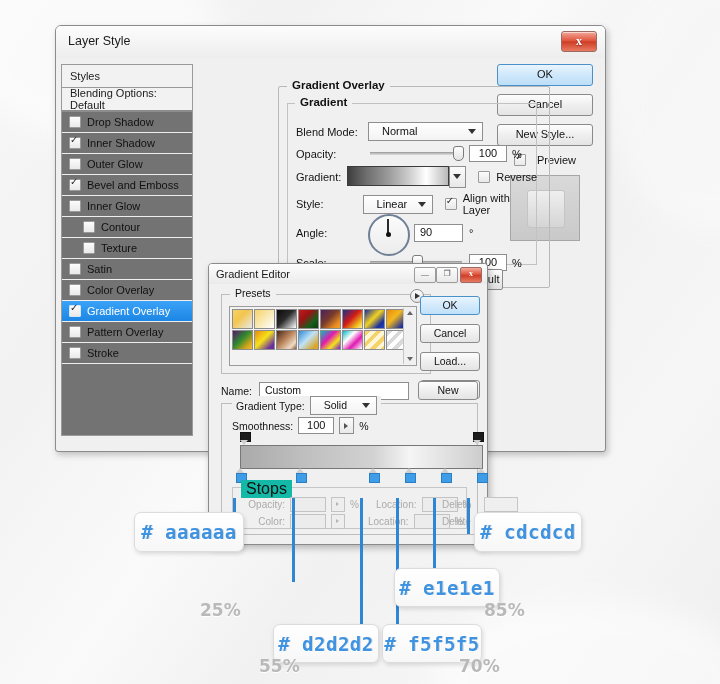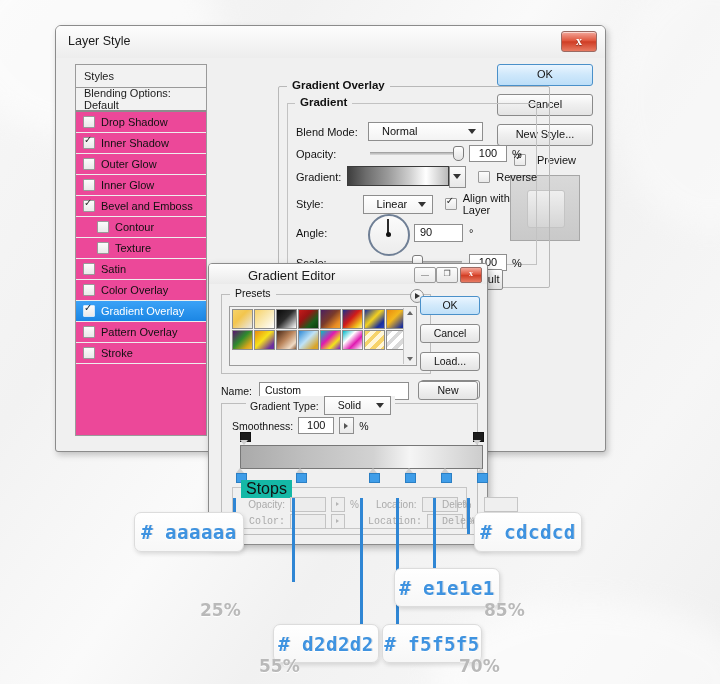--- a/index.html
+++ b/index.html
@@ -25,21 +25,21 @@
     background:linear-gradient(#fdfdfd,#f4f4f4 55%,#ededed);
   }
   #lsTitle .t{position:absolute;left:12px;top:8px;font-size:12.5px;color:#1b1b1b;}
   .winbtn{position:absolute;top:5px;width:34px;height:19px;border-radius:3px;border:1px solid #9a6a63;}
   .winbtn.close{right:8px;background:linear-gradient(#f3a79a,#e0573f 45%,#cf3d25 52%,#e87a62);
     box-shadow:inset 0 1px 0 rgba(255,255,255,.55);}
   .winbtn.close .x{position:absolute;left:0;right:0;top:2px;text-align:center;font-size:12px;color:#fff;
     font-family:"Liberation Serif",serif;font-weight:bold;text-shadow:0 1px 1px rgba(0,0,0,.4);}
 
   
-  #stylesList{position:absolute;left:19px;top:38px;width:130px;height:370px;background:#ec4899;
+  #stylesList{position:absolute;left:5px;top:38px;width:130px;height:370px;background:#737373;
     border:1px solid #9a9a9a;}
   .slHead{height:22px;border-bottom:1px solid #9a9a9a;background:#f2f2f2;
     display:flex;align-items:center;padding-left:8px;font-size:11px;color:#1b1b1b;}
   .slHead.b{border-bottom:2px solid #8d8d8d;}
   .slRow{height:20px;display:flex;align-items:center;padding-left:7px;font-size:11px;color:#111;
     border-bottom:1px solid #eeeeee;}
   .slRow.sel{background:#2e96f0;background:linear-gradient(#3ba2f7,#1b86e4);color:#fff;}
   .slRow.ind{padding-left:21px;}
   .cb{width:10px;height:10px;border:1px solid #9a9a9a;background:linear-gradient(#fcfcfc,#e9e9e9);
     margin-right:6px;flex:0 0 auto;position:relative;border-radius:1px;}
@@ -89,21 +89,21 @@
   .btn2{height:19px;border:1px solid #8a8a8a;border-radius:2px;
     background:linear-gradient(#fdfdfd,#eeeeee 50%,#e2e2e2);font-size:11px;color:#141414;
     line-height:18px;text-align:center;}
 
   
   #gradEditor{position:absolute;left:208px;top:263px;width:278px;height:280px;
     background:#f0f0f0;border:1px solid #8b8b8b;border-radius:4px 4px 2px 2px;
     box-shadow:2px 3px 7px rgba(0,0,0,.26);}
   #geTitle{position:absolute;left:0;top:0;right:0;height:20px;border-radius:3px 3px 0 0;
     background:linear-gradient(#fdfdfd,#f3f3f3 55%,#eaeaea);}
-  #geTitle .t{position:absolute;left:7px;top:4px;font-size:13px;color:#1b1b1b;margin-left:32px;}
+  #geTitle .t{position:absolute;left:7px;top:4px;font-size:11px;color:#1b1b1b;}
   .gewb{position:absolute;top:3px;width:20px;height:14px;border:1px solid #9b9b9b;border-radius:2px;
     background:linear-gradient(#fcfcfc,#e9e9e9);}
   .gewb.min{right:51px;}
   .gewb.max{right:29px;}
   .gewb.cls{right:5px;border-color:#9a6a63;
     background:linear-gradient(#f3a79a,#e0573f 45%,#cf3d25 52%,#e87a62);}
   .gewb i{position:absolute;left:0;right:0;text-align:center;color:#444;font-size:8px;top:1px;
     font-family:"Liberation Serif",serif;font-style:normal;}
   .gewb.cls i{color:#fff;font-weight:bold;}
   .gewb.min i{top:2px;}
@@ -133,21 +133,21 @@
   .gebtn.primary{border-color:#4a90c9;background:linear-gradient(#eaf5ff,#d3eafb 48%,#c0e0f8);}
 
   #nameRow{position:absolute;left:12px;top:117px;right:9px;display:flex;align-items:center;}
   #nameRow .lb{font-size:10.5px;color:#131313;margin-right:7px;}
   #nameInput{flex:1;height:16px;border:1px solid #8e8e8e;background:#fff;font-size:10.5px;color:#111;
     line-height:15px;padding-left:5px;}
   #newBtn{width:58px;height:17px;margin-left:9px;border:1px solid #8a8a8a;border-radius:3px;
     background:linear-gradient(#fdfdfd,#efefef 50%,#e4e4e4);font-size:10.5px;text-align:center;line-height:16px;color:#141414;}
 
   #gtGroup{position:absolute;left:12px;top:139px;right:9px;height:130px;border:1px solid #bdbdbd;}
-  #gtRow{position:absolute;left:24px;top:-8px;background:#f0f0f0;padding:0 4px;display:flex;align-items:center;gap:5px;}
+  #gtRow{position:absolute;left:10px;top:-8px;background:#f0f0f0;padding:0 4px;display:flex;align-items:center;gap:5px;}
   #gtRow .lb{font-size:10.5px;color:#131313;}
   #smRow{position:absolute;left:10px;top:13px;display:flex;align-items:center;gap:5px;font-size:10.5px;color:#131313;}
   .spin{width:13px;height:15px;border:1px solid #8e8e8e;background:linear-gradient(#fbfbfb,#e9e9e9);position:relative;}
   .spin:after{content:"";position:absolute;left:4px;top:5px;width:0;height:0;
     border-top:3px solid transparent;border-bottom:3px solid transparent;border-left:4px solid #555;}
 
   #gradBar{position:absolute;left:18px;top:41px;width:241px;height:22px;border:1px solid #777;
     background:linear-gradient(90deg,#aaaaaa 0%,#bebebe 25%,#d2d2d2 55%,#f5f5f5 70%,#e1e1e1 85%,#cdcdcd 100%);}
   .topStop{position:absolute;top:28px;width:9px;height:12px;}
   .topStop .sq{position:absolute;left:0;top:0;width:9px;height:8px;background:#1c1c1c;border:1px solid #111;}
@@ -206,26 +206,26 @@
           </div>
           <div class="slRow">
             <span class="cb on"></span>
             <span>Inner Shadow</span>
           </div>
           <div class="slRow">
             <span class="cb"></span>
             <span>Outer Glow</span>
           </div>
           <div class="slRow">
-            <span class="cb"></span>
-            <span>Inner Glow</span>
-          </div>
-          <div class="slRow">
             <span class="cb on"></span>
             <span>Bevel and Emboss</span>
+          </div>
+          <div class="slRow">
+            <span class="cb"></span>
+            <span>Inner Glow</span>
           </div>
           <div class="slRow ind">
             <span class="cb"></span>
             <span>Contour</span>
           </div>
           <div class="slRow ind">
             <span class="cb"></span>
             <span>Texture</span>
           </div>
           <div class="slRow">
@@ -454,21 +454,21 @@
           <span style="width:42px;text-align:right;">Opacity:</span>
           <span class="stBox"></span>
           <span class="stSpin"></span>
           <span>%</span>
           <span style="margin-left:12px;">Location:</span>
           <span class="stBox"></span>
           <span>%</span>
           <span class="stDel" style="margin-left:8px;position:relative;"></span>
           <span style="position:absolute;left:199px;">Delete</span>
         </div>
-        <div class="stRow" style="top:26px;font-family:Liberation Mono, monospace;">
+        <div class="stRow" style="top:26px;">
           <span style="width:42px;text-align:right;">Color:</span>
           <span class="stBox"></span>
           <span class="stSpin"></span>
           <span style="margin-left:18px;">Location:</span>
           <span class="stBox"></span>
           <span>%</span>
           <span class="stDel" style="margin-left:8px;"></span>
           <span style="position:absolute;left:199px;">Delete</span>
         </div>
       </div>

